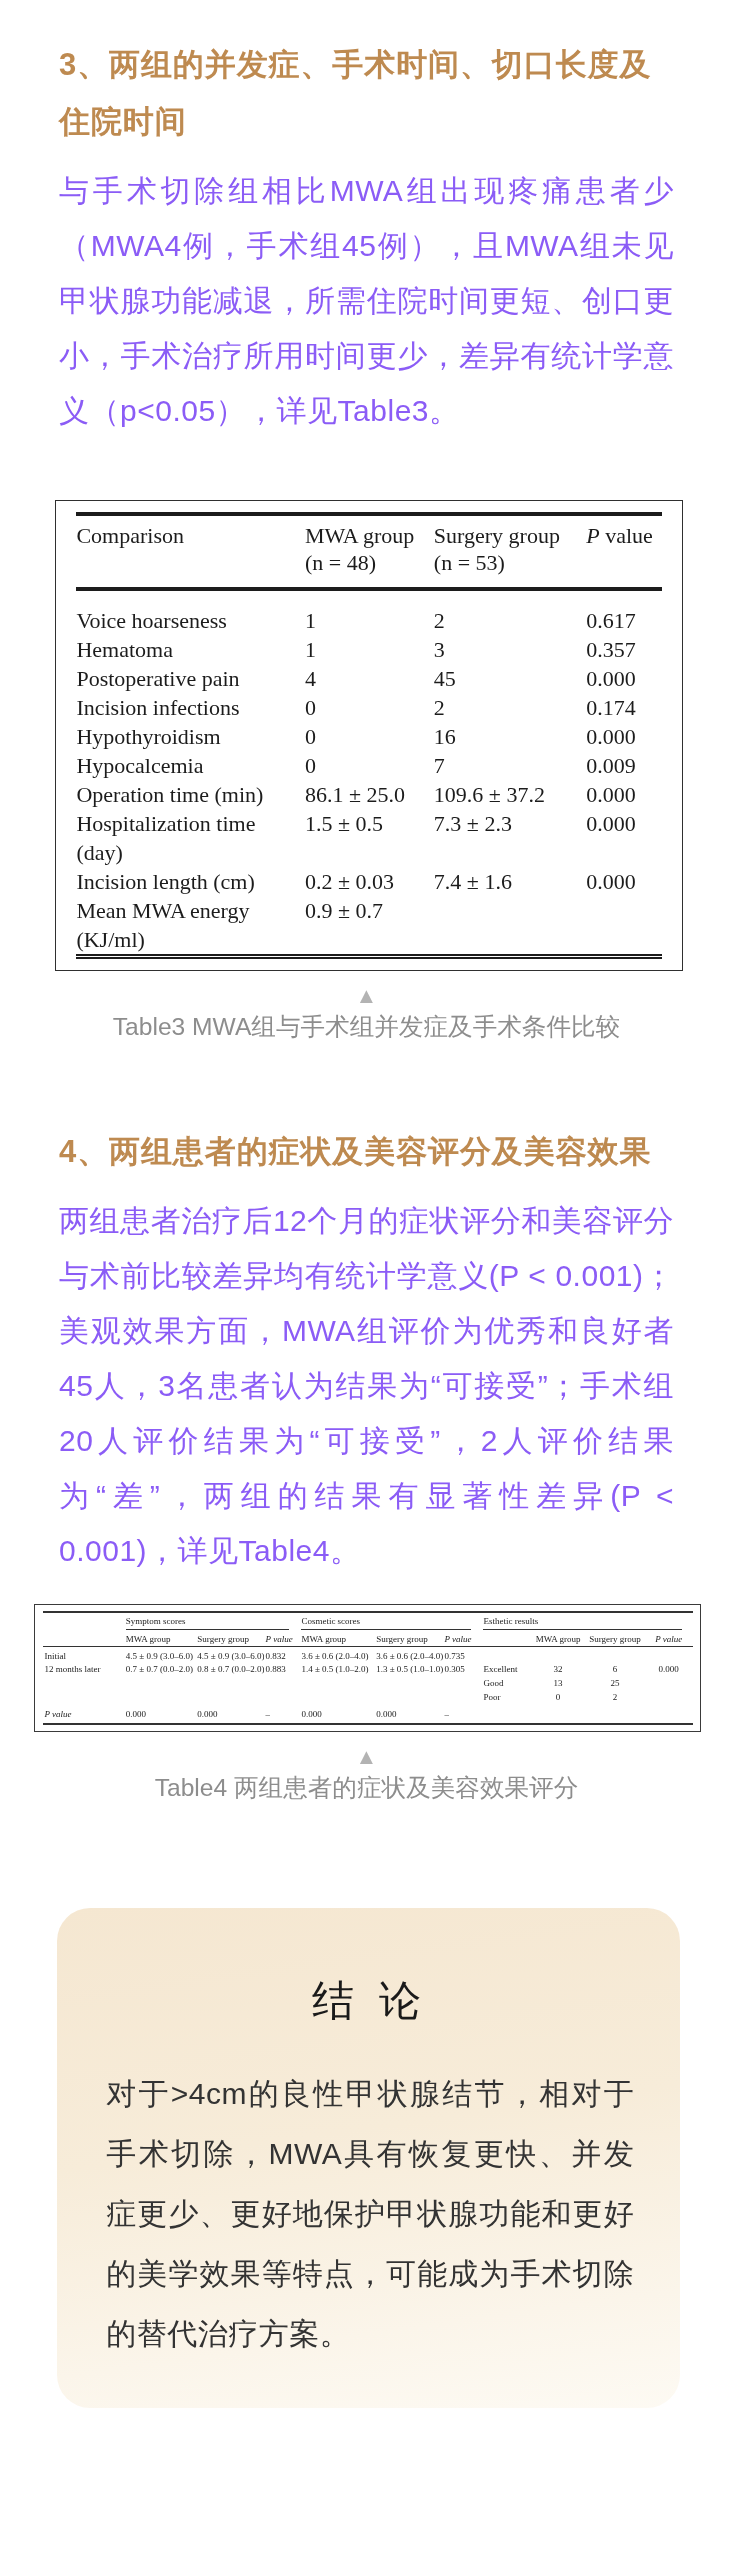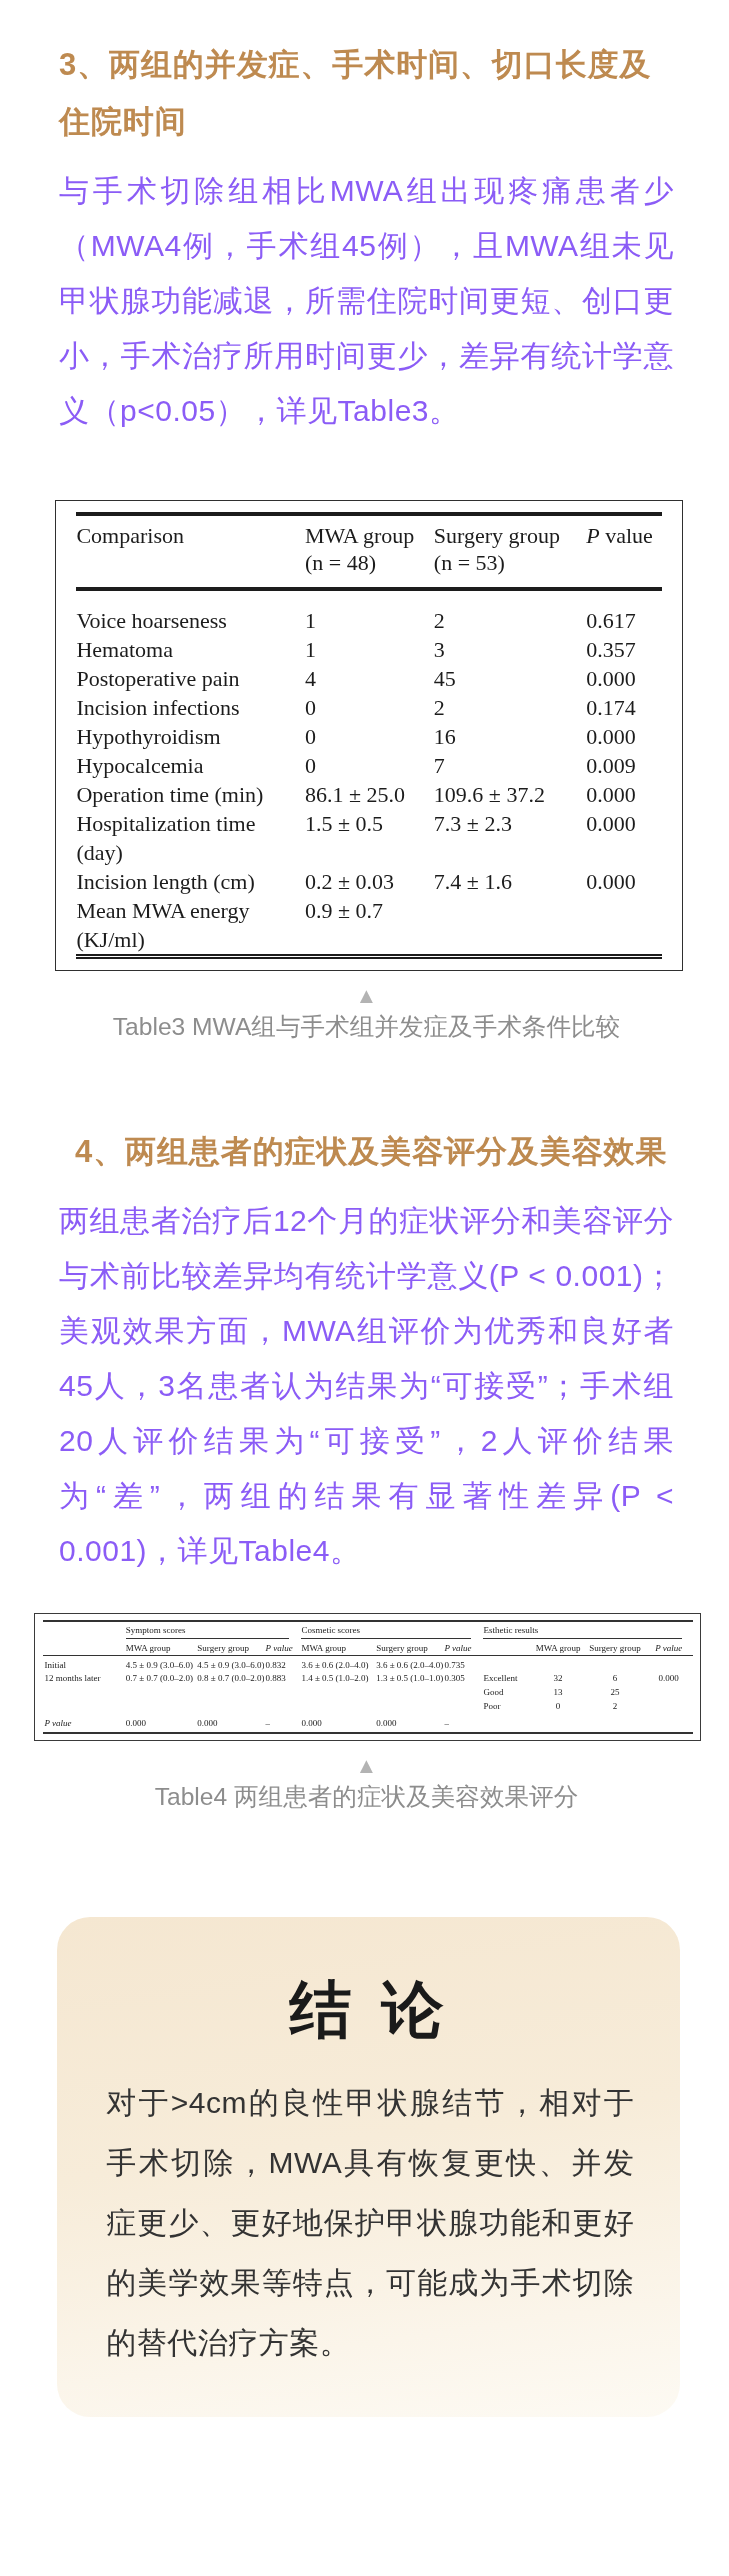--- a/index.html
+++ b/index.html
@@ -32,21 +32,21 @@
     text-align:left;font-weight:400;vertical-align:top;
     line-height:27px;padding:6.4px 0 11px 0;border-bottom:4.6px solid #1c1c1c;
   }
   .t3 td{text-align:left;line-height:29px;padding:0;vertical-align:top;}
   .t3 tbody tr:first-child td{padding-top:14.6px;}
   .t3 .pit{font-style:italic;}
   .t3 .pit .rm{font-style:normal;}
 
   
   .fig4{
-    margin:35px 0 0 -24.6px;width:667px;box-sizing:border-box;
+    margin:26px 0 0 -24.6px;width:667px;box-sizing:border-box;
     border:1.8px solid #3a3a3a;background:#fff;padding:5.5px 7.3px 6.4px 7.3px;
   }
   table.t4{
     width:100%;border-collapse:collapse;table-layout:fixed;
     font-family:"Liberation Serif","DejaVu Serif",serif;font-size:9px;color:#222;
     line-height:10px;
     border-top:2.7px double #333;border-bottom:2.7px double #333;
   }
   .t4 td{text-align:left;vertical-align:top;padding:1.8px 1.8px;overflow:hidden;white-space:nowrap;}
   .t4 .grp-row td{padding:3.6px 1.8px 0 1.8px;}
@@ -54,33 +54,33 @@
   .t4 .sub-row td{border-bottom:1.8px solid #333;padding:3.6px 1.8px 2.7px 1.8px;}
   .t4 .ctr{text-align:center;}
   .t4 .pit{font-style:italic;}
   .t4 .row-first td{padding-top:3.6px;}
   .t4 .row-plast td{padding-top:5.5px;padding-bottom:3.6px;}
 
   
   .fig-toggle{margin:12.8px 0 1.8px 0;text-align:center;font-size:22px;line-height:24px;color:#b3b3b3;}
   .fig-caption{text-align:center;font-size:24.6px;line-height:35px;color:#8d8d8d;margin:0;}
 
-  .h4{margin-top:79px;margin-left:16px;}
+  .h4{margin-top:79px;}
   .p4{margin-top:11px;}
 
   
   .conclusion{
     margin:103px 0 0 -1.8px;width:623px;box-sizing:border-box;
     border-radius:33px;
     background:linear-gradient(172deg,#f5e7d1 0%,#f7ecd9 45%,#fbf5ea 80%,#fdfaf3 100%);
     padding:67px 46px 44px 49px;
   }
   .conclusion-title{
-    font-family:"Liberation Serif","DejaVu Serif",serif;font-size:62px;line-height:53px;
-    font-weight:700;color:#1a1a1a;text-align:center;letter-spacing:7.3px;margin:0 0 36px 0;
+    font-family:"Liberation Serif","DejaVu Serif",serif;font-size:42px;line-height:53px;
+    font-weight:400;color:#1a1a1a;text-align:center;letter-spacing:7.3px;margin:0 0 36px 0;
   }
   .conclusion-body{
     font-size:30px;line-height:60px;color:#333;margin:0;
     text-align:justify;text-justify:inter-ideograph;letter-spacing:0.5px;
   }
 </style>
 </head>
 <body>
 
 <div class="content">

